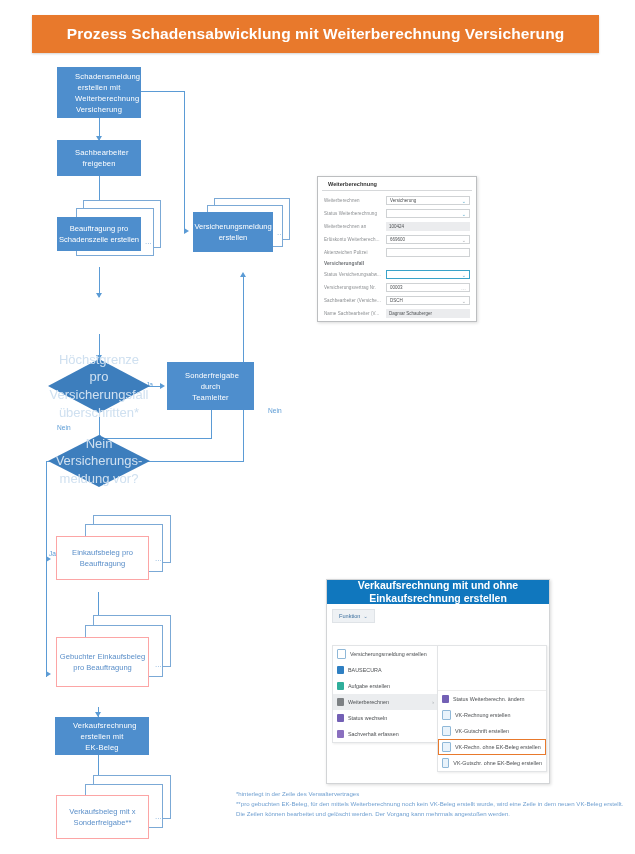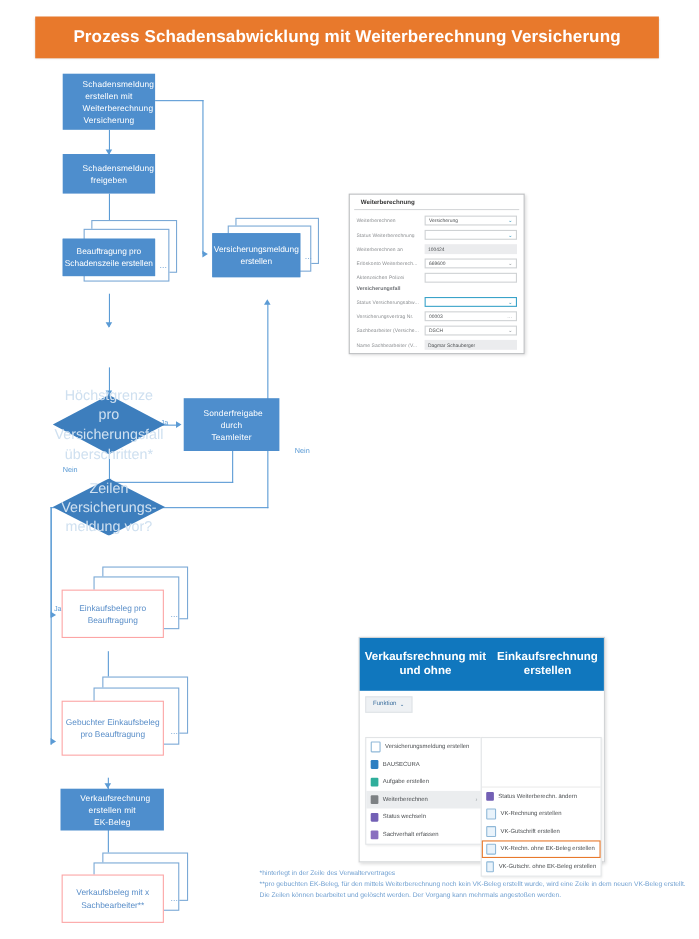--- a/index.html
+++ b/index.html
@@ -109,22 +109,22 @@
   .fctl .ell{position:absolute;right:3px;font-size:5px;color:#9aa0a5;}
   .fsection{font-size:4.8px;color:#6f7276;font-weight:bold;margin:3px 0 3px 0;}
 
   
   .menu-card{
     position:absolute;left:326px;top:579px;width:224px;height:205px;
     background:#ffffff;border:1px solid #d2d4d6;
     box-shadow:1px 1px 3px rgba(0,0,0,.15);box-sizing:border-box;
   }
   .menu-head{
-    background:#1077be;color:#ffffff;height:48px;
-    display:flex;flex-direction:row;align-items:center;justify-content:center;
+    background:#1077be;color:#ffffff;height:24px;
+    display:flex;flex-direction:column;align-items:center;justify-content:center;
     font-size:10.5px;font-weight:bold;line-height:1.28;text-align:center;
   }
   .func-btn{
     margin:4px 0 0 5px;display:inline-flex;align-items:center;gap:3px;
     background:#eef1f4;border:1px solid #dfe3e7;color:#3c6f9e;
     font-size:5.6px;padding:3px 6px;
   }
   .func-btn .cv{font-size:5px;}
   .menu-body{position:relative;}
   .menu-list{
@@ -217,21 +217,21 @@
   <div class="arw down" style="left:95px;top:712px;"></div>
 
   <div class="ln v" style="left:98px;top:754px;height:46px;"></div>
   <div class="arw down" style="left:95px;top:796px;"></div>
 
   <div class="node solid" style="left:57px;top:67px;width:84px;height:51px;">
     <span>Schadensmeldung erstellen mit Weiterberechnung Versicherung</span>
   </div>
 
   <div class="node solid" style="left:57px;top:140px;width:84px;height:36px;">
-    <span>Schadensmeldung freigeben</span>
+    <span>Sachbearbeiter freigeben</span>
   </div>
 
   <div class="stack" style="left:50px;top:200px;width:110px;height:70px;">
     <div class="sheet" style="left:33px;top:0;width:78px;height:48px;"></div>
     <div class="sheet" style="left:26px;top:8px;width:78px;height:48px;"></div>
     <div class="front" style="left:7px;top:17px;width:84px;height:34px;">
       <span>Beauftragung pro Schadenszeile erstellen</span>
     </div>
     <div class="dots" style="left:95px;top:38px;">...</div>
   </div>
@@ -250,21 +250,21 @@
     <div class="shape"></div>
     <div class="txt">Höchstgrenze pro Versicherungsfall überschritten*</div>
   </div>
 
   <div class="node solid" style="left:167px;top:362px;width:87px;height:48px;">
     <span>Sonderfreigabe durch Teamleiter</span>
   </div>
 
   <div class="diamond" style="left:48px;top:435px;width:102px;height:52px;">
     <div class="shape"></div>
-    <div class="txt">Zeilen Versicherungs- meldung vor?</div>
+    <div class="txt">Nein Versicherungs- meldung vor?</div>
   </div>
 
   <div class="stack light" style="left:55px;top:515px;width:115px;height:80px;">
     <div class="sheet" style="left:38px;top:0;width:78px;height:48px;"></div>
     <div class="sheet" style="left:30px;top:9px;width:78px;height:48px;"></div>
     <div class="front" style="left:1px;top:21px;width:93px;height:44px;">
       <span>Einkaufsbeleg pro Beauftragung</span>
     </div>
     <div class="dots" style="left:100px;top:40px;">...</div>
   </div>
@@ -279,21 +279,21 @@
   </div>
 
   <div class="node solid" style="left:55px;top:717px;width:94px;height:38px;">
     <span>Verkaufsrechnung erstellen mit EK-Beleg</span>
   </div>
 
   <div class="stack light" style="left:55px;top:775px;width:115px;height:80px;">
     <div class="sheet" style="left:38px;top:0;width:78px;height:44px;"></div>
     <div class="sheet" style="left:30px;top:9px;width:78px;height:44px;"></div>
     <div class="front" style="left:1px;top:20px;width:93px;height:44px;">
-      <span>Verkaufsbeleg mit x Sachbearbeiter**</span>
+      <span>Verkaufsbeleg mit x Sonderfreigabe**</span>
     </div>
     <div class="dots" style="left:100px;top:38px;">...</div>
   </div>
 
   <div class="form-card">
     <div class="form-title">Weiterberechnung</div>
     <div class="form-rows">
 
       <div class="frow">
         <div class="flabel">Weiterberechnen</div>

